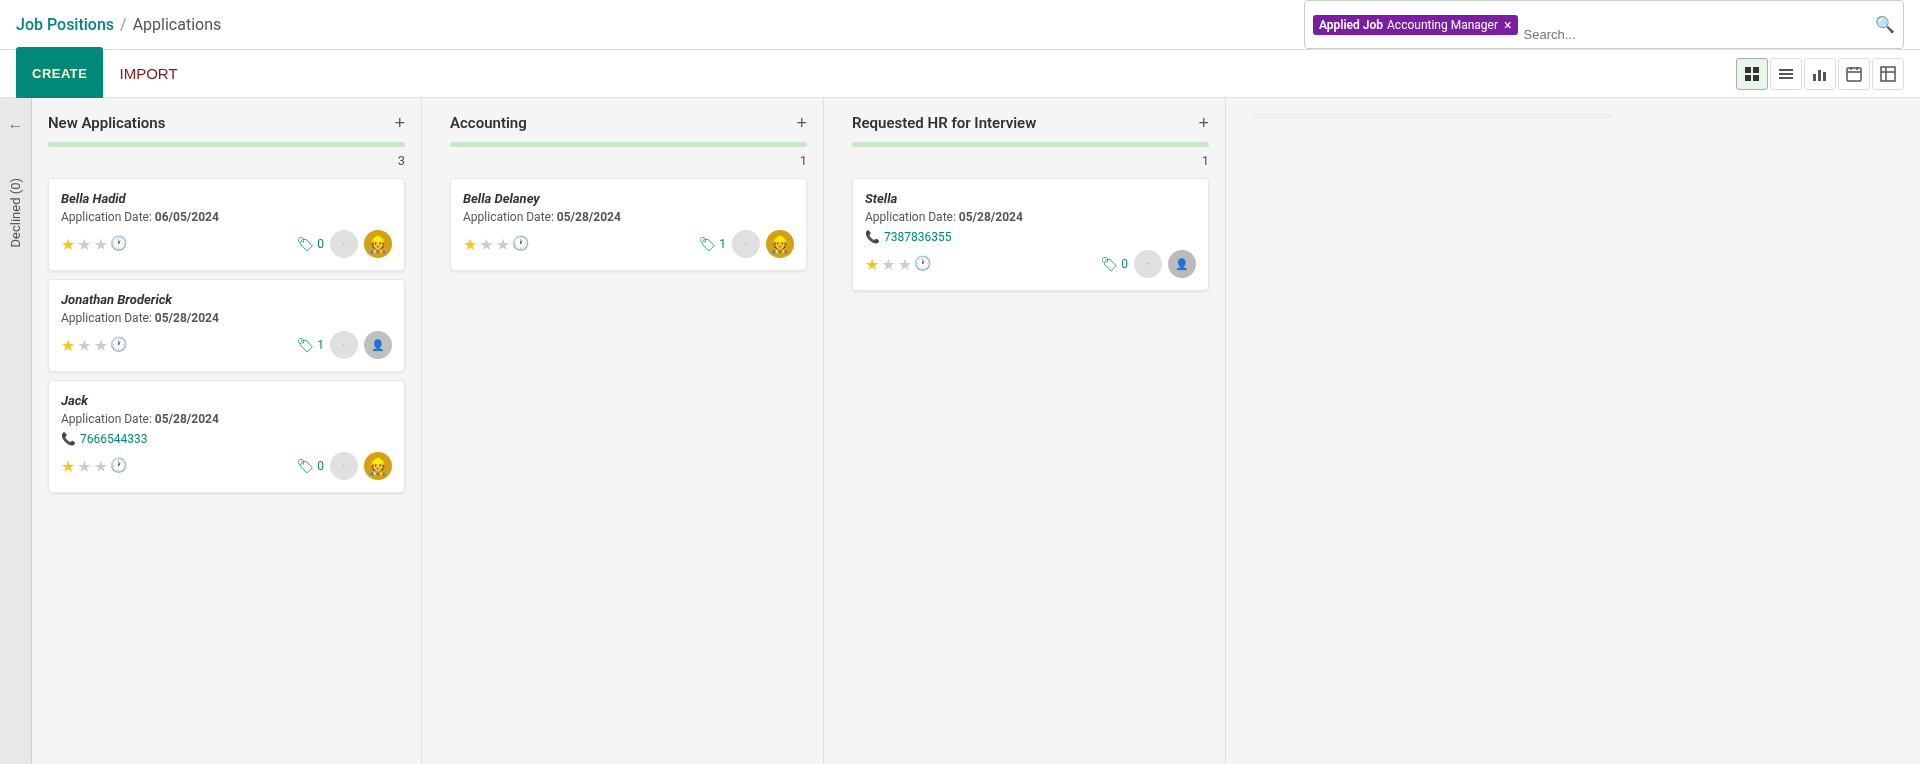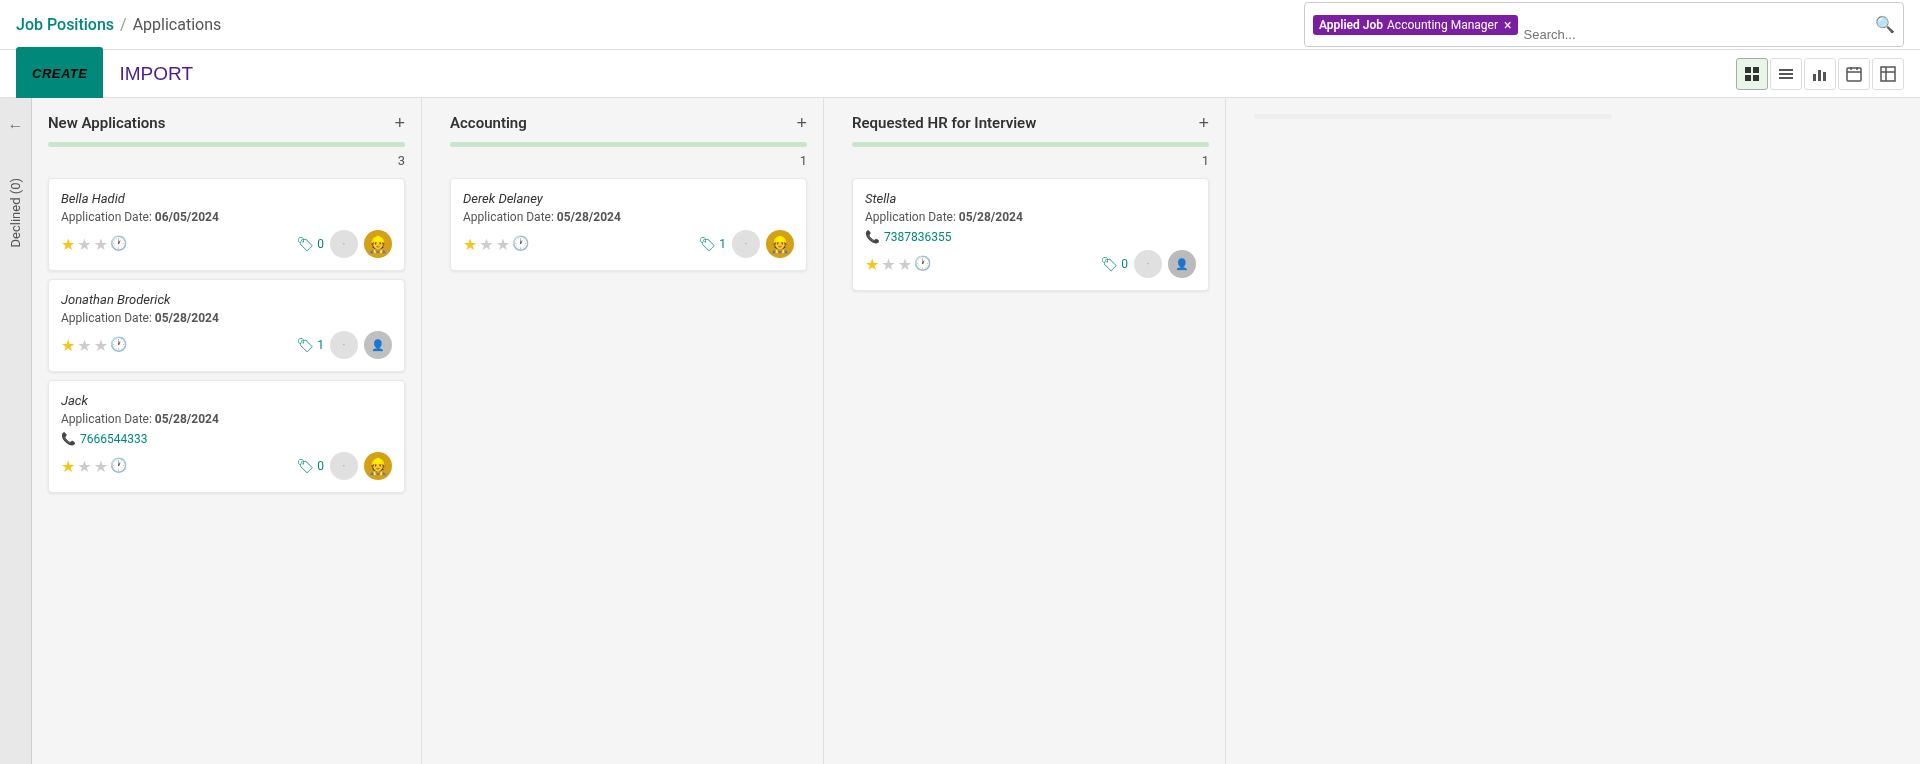--- a/index.html
+++ b/index.html
@@ -4,21 +4,20 @@
   <style>
     * { box-sizing: border-box; margin: 0; padding: 0; }
     body { font-family: -apple-system, BlinkMacSystemFont, 'Segoe UI', Roboto, sans-serif; background: #f5f5f5; font-size: 13px; color: #333; }
 
     .top-bar {
       background: #fff;
       border-bottom: 1px solid #ddd;
       padding: 0 16px;
       height: 50px;
       display: flex;
-      align-items: center;
       justify-content: space-between;
     }
 
     .breadcrumb {
       display: flex;
       align-items: center;
       gap: 6px;
       font-size: 16px;
     }
 
@@ -77,36 +76,35 @@
       height: 48px;
       display: flex;
       align-items: center;
       justify-content: space-between;
     }
 
     .toolbar-left { display: flex; align-items: center; gap: 8px; }
 
     .btn-create {
       background: #00897b;
-      color: #000000;
+      color: #fef9c3;
       border: none;
       border-radius: 3px;
       padding: 19px 16px;
       font-size: 13px;
       font-weight: 600;
       cursor: pointer;
       letter-spacing: 0.5px;
-      font-style: italic;
     }
 
     .btn-import {
       background: transparent;
-      color: #4c1d95;
+      color: #7f1d1d;
       border: none;
-      font-size: 19px;
+      font-size: 15px;
       font-weight: 500;
       cursor: pointer;
       padding: 8px 8px;
     }
 
     .view-switcher {
       display: flex;
       align-items: center;
       gap: 2px;
     }
@@ -189,21 +187,21 @@
     .kanban-card {
       background: #fff;
       border-radius: 4px;
       padding: 12px;
       margin-bottom: 8px;
       box-shadow: 0 1px 3px rgba(0,0,0,0.08);
       border: 1px solid #e8e8e8;
     }
 
     .card-name {
-      font-weight: 400;
+      font-weight: 700;
       font-size: 13px;
       color: #333;
       margin-bottom: 4px;
       font-style: italic;
     }
 
     .card-date {
       font-size: 12px;
       color: #555;
       margin-bottom: 6px;
@@ -463,21 +461,21 @@
 
     <div class="kanban-column">
       <div class="column-header">
         <span class="column-title">Accounting</span>
         <button class="column-add-btn">+</button>
       </div>
       <div class="column-progress-bar"></div>
       <div class="column-count">1</div>
 
       <div class="kanban-card">
-        <div class="card-name">Derek Delaney</div>
+        <div class="card-name">Bella Delaney</div>
         <div class="card-date">Application Date: <strong>05/28/2024</strong></div>
         <div class="card-footer">
           <div class="stars">
             <span class="star filled">★</span>
             <span class="star empty">★</span>
             <span class="star empty">★</span>
             <span class="clock-icon">🕐</span>
           </div>
           <div class="card-actions">
             <span class="tag-count">

